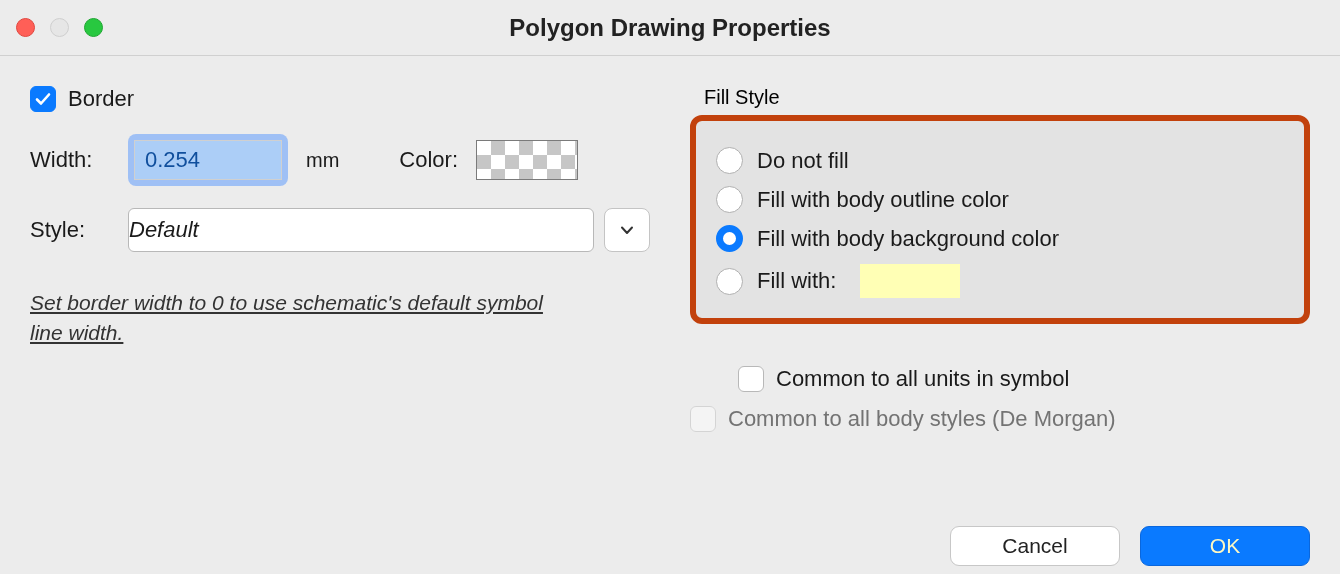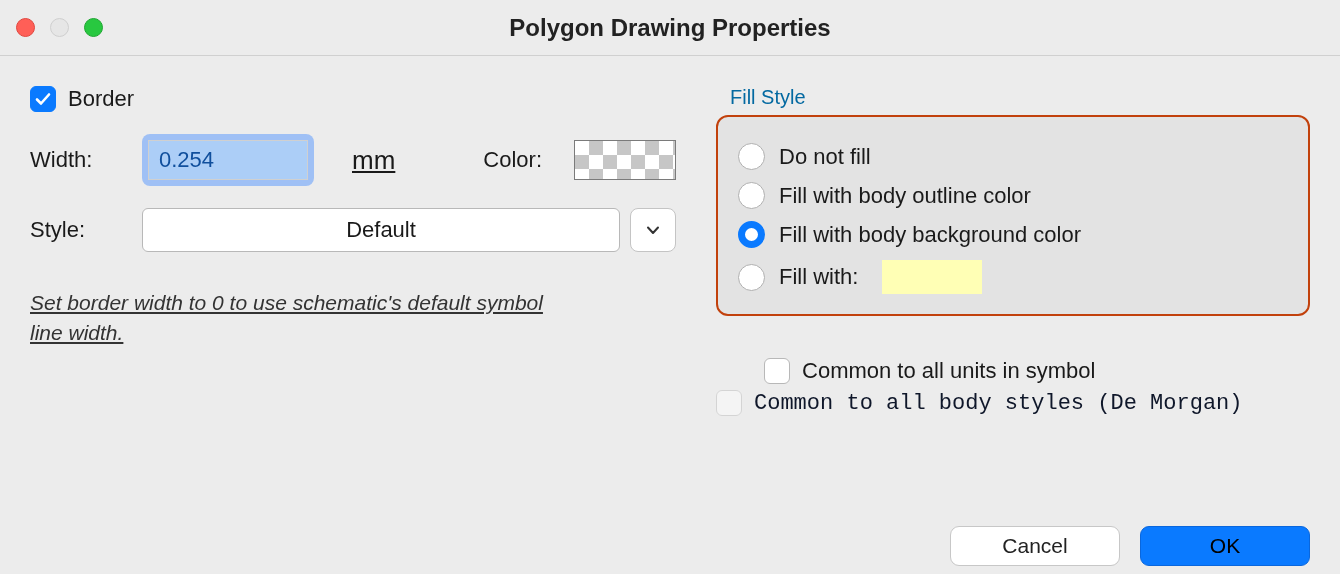--- a/index.html
+++ b/index.html
@@ -35,55 +35,55 @@
   .right { padding-left:0px; }
 
   .mac-check { width:26px; height:26px; border-radius:6px; border:1px solid #b8b8b8; background:#fff; display:inline-flex; align-items:center; justify-content:center; margin-right:12px; flex-shrink:0;}
   .mac-check.checked { background:#0a7aff; border-color:#0a7aff; }
   .mac-check.checked svg { display:block; }
   .mac-check svg { display:none; }
   .mac-check.disabled { opacity:0.45; }
   .chk-row { display:flex; align-items:center; }
   .chk-label { font-size:22px; }
 
-  .row { display:flex; align-items:center; margin-top:22px; gap:32px;}
+  .row { display:flex; align-items:center; margin-top:22px; gap:18px;}
   .lbl { font-size:22px; width:80px; }
   .widthwrap { display:inline-block; background:#9fc0f5; border-radius:8px; padding:6px 6px;}
-  .widthinput { width:160px; height:40px; border:1px solid #d0d0d0; border-radius:0; background:#fff; font-size:22px; padding:0 10px; font-family:inherit; color:#104f9d;}
+  .widthinput { width:148px; height:40px; border:1px solid #d0d0d0; border-radius:0; background:#fff; font-size:22px; padding:0 10px; font-family:inherit; color:#104f9d;}
   .widthinput::selection { background:#accef7; }
-  .unit { font-size:26px; margin-left:6px;text-decoration:underline;}
+  .unit { font-size:20px; margin-left:0;}
   .colorsw { width:102px; height:40px; border:1px solid #7a7a7a;
     background-image:
       linear-gradient(45deg,#c6c6c6 25%,transparent 25%,transparent 75%,#c6c6c6 75%,#c6c6c6),
       linear-gradient(45deg,#c6c6c6 25%,#fff 25%,#fff 75%,#c6c6c6 75%,#c6c6c6);
     background-size:28px 28px;
     background-position:0 0,14px 14px;
   }
   .styleselect { flex:1; display:flex; gap:10px; align-items:center;}
-  .stylemain { flex:1; height:44px; background:#fff; border:1px solid #b8b8b8; border-radius:6px; display:flex; align-items:center; justify-content:center; font-size:22px;}
+  .stylemain { flex:1; height:44px; background:#fff; border:1px solid #b8b8b8; border-radius:6px; display:flex; align-items:center; font-size:22px;font-style:italic;}
   .stylechev { width:46px; height:44px; background:#fff; border:1px solid #c4c4c4; border-radius:8px; display:flex; align-items:center; justify-content:center;}
   .helptext { margin-top:36px; font-style:italic; color:#333; font-size:21px; line-height:1.45; max-width:550px;text-decoration:underline;}
 
   .group { border:none; margin:0; padding:0; }
-  .group-title { font-size:20px; color:#0369a1; margin-bottom:6px; margin-left:14px;}
-  .group-body { background:#e3e3e3; border:2px solid #c2410c; border-radius:12px; padding:20px 24px 16px 20px;}
+  .group-title { font-size:20px; color:#000000; margin-bottom:6px; margin-left:14px;}
+  .group-body { background:#e3e3e3; border:6px solid #c2410c; border-radius:12px; padding:20px 24px 16px 20px;}
   .rad-row { display:flex; align-items:center; margin:6px 0 12px 0; gap:14px;}
   .mac-radio { width:27px; height:27px; border-radius:50%; border:1px solid #b0b0b0; background:#fff; display:inline-flex; align-items:center; justify-content:center; flex-shrink:0;}
   .mac-radio.selected { border:7px solid #0a7aff; background:#fff; }
   .rad-label { font-size:22px; }
   .fillsw { margin-left:10px; width:100px; height:34px; background:#ffffb5; display:inline-block;}
 
   .lower-checks-left { margin-top:52px; }
   .lower-checks-right { margin-top:42px; }
-  .disabled-text { color:#0f172a;font-family:Liberation Mono, monospace; }
+  .disabled-text { color:#737373; }
 
   .footer { position:absolute; right:30px; bottom:8px; display:flex; gap:20px; }
   .btn { height:40px; min-width:170px; border-radius:9px; font-size:21px; display:flex; align-items:center; justify-content:center; cursor:pointer;}
   .btn.cancel { background:#fff; border:1px solid #c7c7c7; color:#222;}
-  .btn.ok { background:#0a7aff; color:#000000; border:1px solid #0a67dd;}
+  .btn.ok { background:#0a7aff; color:#fef9c3; border:1px solid #0a67dd;}
 </style>
 </head>
 <body>
 
 <div class="titlebar">
   <div class="traffic">
     <div class="tl red"></div>
     <div class="tl yellow"></div>
     <div class="tl green"></div>
   </div>
@@ -149,21 +149,21 @@
         </div>
         <div class="rad-row" style="margin-bottom:4px;">
           <span class="mac-radio"></span>
           <span class="rad-label">Fill with:</span>
           <span class="fillsw"></span>
         </div>
       </div>
     </div>
 
     <div class="lower-checks-right">
-      <div class="chk-row" style="margin-bottom:6px;padding-left:48px;">
+      <div class="chk-row" style="margin-bottom:14px;padding-left:48px;">
         <span class="mac-check"></span>
         <span class="chk-label">Common to all units in symbol</span>
       </div>
       <div class="chk-row">
         <span class="mac-check disabled"></span>
         <span class="chk-label disabled-text">Common to all body styles (De Morgan)</span>
       </div>
     </div>
   </div>
 

